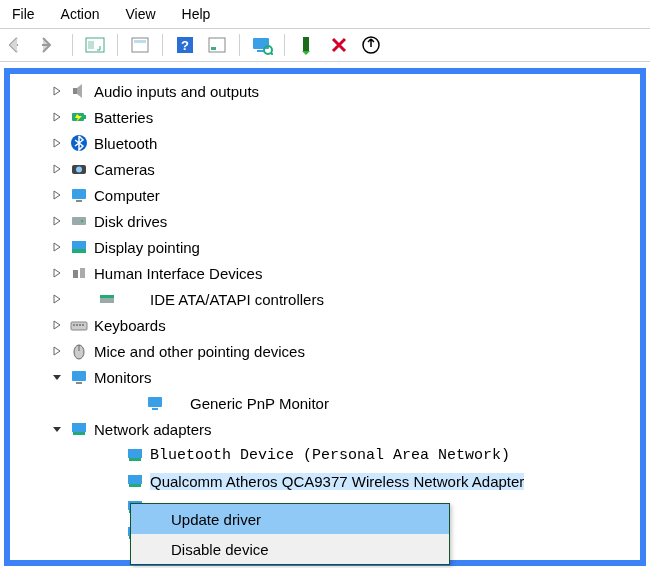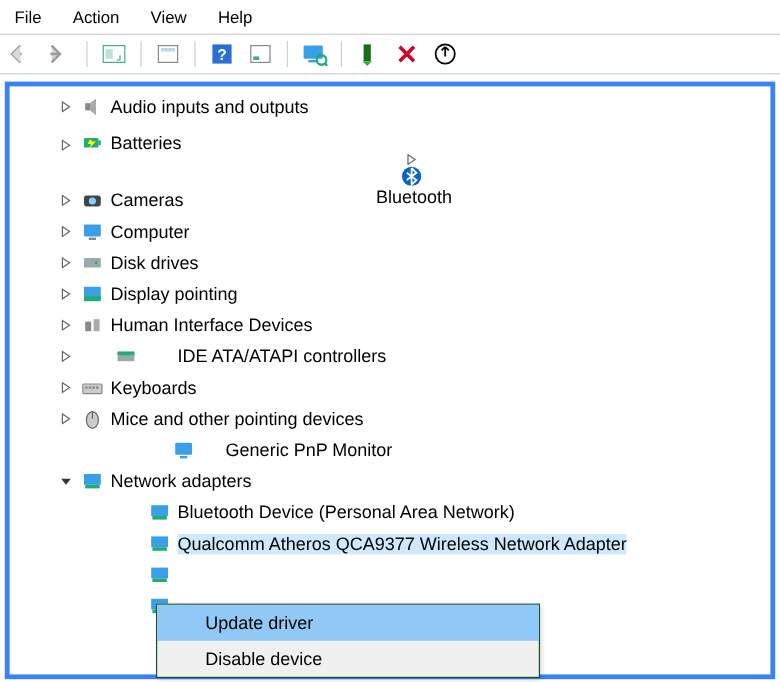--- a/index.html
+++ b/index.html
@@ -2,21 +2,21 @@
 <html><head>
 <meta charset="utf-8">
 <style>
   * { box-sizing: border-box; }
   body { margin: 0; font-family: "Segoe UI", Tahoma, sans-serif; font-size: 13px; color: #000; background: #fff; width: 650px; height: 568px; overflow: hidden; }
   .menubar { display: flex; padding: 4px 8px; gap: 18px; font-size: 14px; }
   .menubar span { padding: 2px 4px; }
   .toolbar { display: flex; align-items: center; border-top: 1px solid #d0d0d0; border-bottom: 1px solid #d0d0d0; padding: 3px 6px; gap: 8px; height: 34px; }
   .tbtn { width: 24px; height: 24px; display: flex; align-items: center; justify-content: center; }
   .sep { width: 1px; height: 22px; background: #d0d0d0; margin: 0 2px; }
-  .tree-area { border: 4px solid #3b82f6; margin: 6px 4px; height: calc(568px - 70px); overflow: hidden; background: #fff; padding-top: 4px; }
+  .tree-area { border: 6px solid #3b82f6; margin: 6px 4px; height: calc(568px - 70px); overflow: hidden; background: #fff; padding-top: 4px; }
   .node { display: flex; align-items: center; height: 26px; font-size: 15px; }
   .toggle { width: 14px; height: 14px; display: inline-flex; align-items: center; justify-content: center; color: #555; margin: 0 4px 0 0; }
   .toggle svg { display: block; }
   .ico { width: 18px; height: 18px; margin: 0 6px 0 2px; display: inline-flex; align-items: center; justify-content: center; }
   .label { white-space: nowrap; }
   .selected .label { background: #cde8ff; }
   .ctxmenu { position: absolute; background: #f0f0f0; border: 1px solid #14532d; box-shadow: 2px 2px 4px rgba(0,0,0,.2); font-size: 15px; min-width: 320px; z-index: 10; }
   .ctxitem { height: 30px; display: flex; align-items: center; padding: 0 10px 0 40px; }
   .ctxitem.hover { background: #90c8f6; }
 </style>
@@ -108,36 +108,36 @@
         </svg>
       </span>
       <span class="ico">
         <svg width="18" height="18" viewBox="0 0 18 18">
           <rect x="3" y="6" width="4" height="6" fill="#888"></rect>
           <path d="M7 6 L12 2 L12 16 L7 12 Z" fill="#aaa"></path>
         </svg>
       </span>
       <span class="label">Audio inputs and outputs</span>
     </div>
-    <div class="node" style="padding-left: 40px; align-items: flex-end;">
+    <div class="node" style="padding-left: 40px;">
       <span class="toggle">
         <svg width="10" height="10">
           <path d="M2 1 L8 5 L2 9 Z" fill="none" stroke="#666"></path>
         </svg>
       </span>
       <span class="ico">
         <svg width="18" height="18" viewBox="0 0 18 18">
           <rect x="2" y="5" width="12" height="8" rx="1" fill="#2a7"></rect>
           <rect x="14" y="7" width="2" height="4" fill="#2a7"></rect>
           <path d="M7 6 L5 10 L8 10 L6 14 L12 8 L9 8 Z" fill="#ff0"></path>
         </svg>
       </span>
       <span class="label">Batteries</span>
     </div>
-    <div class="node" style="padding-left: 40px; flex-direction: column;">
+    <div class="node" style="padding-left: 40px;">
       <span class="toggle">
         <svg width="10" height="10">
           <path d="M2 1 L8 5 L2 9 Z" fill="none" stroke="#666"></path>
         </svg>
       </span>
       <span class="ico">
         <svg width="18" height="18" viewBox="0 0 18 18">
           <circle cx="9" cy="9" r="8" fill="#0a63c9"></circle>
           <path d="M9 2 L9 16 L13 12 L5 6 M9 2 L13 6 L5 12" fill="none" stroke="#fff" stroke-width="1.5"></path>
         </svg>
@@ -252,20 +252,34 @@
         </svg>
       </span>
       <span class="ico">
         <svg width="18" height="18" viewBox="0 0 18 18">
           <ellipse cx="9" cy="10" rx="5" ry="7" fill="#ccc" stroke="#666"></ellipse>
           <line x1="9" y1="3" x2="9" y2="9" stroke="#666"></line>
         </svg>
       </span>
       <span class="label">Mice and other pointing devices</span>
     </div>
+    <div class="node" style="padding-left: 40px;">
+      <span class="toggle">
+        <svg width="10" height="10">
+          <path d="M1 3 L9 3 L5 8 Z" fill="#333"></path>
+        </svg>
+      </span>
+      <span class="ico">
+        <svg width="18" height="18" viewBox="0 0 18 18">
+          <rect x="2" y="3" width="14" height="10" fill="#39a0e8" rx="1"></rect>
+          <rect x="6" y="14" width="6" height="2" fill="#888"></rect>
+        </svg>
+      </span>
+      <span class="label">Monitors</span>
+    </div>
     <div class="node" style="padding-left: 96px; gap: 20px;">
       <span class="toggle"></span>
       <span class="ico">
         <svg width="18" height="18" viewBox="0 0 18 18">
           <rect x="2" y="3" width="14" height="10" fill="#39a0e8" rx="1"></rect>
           <rect x="6" y="14" width="6" height="2" fill="#39a0e8"></rect>
         </svg>
       </span>
       <span class="label">Generic PnP Monitor</span>
     </div>
@@ -276,21 +290,21 @@
         </svg>
       </span>
       <span class="ico">
         <svg width="18" height="18" viewBox="0 0 18 18">
           <rect x="2" y="3" width="14" height="9" fill="#39a0e8"></rect>
           <rect x="3" y="12" width="12" height="3" fill="#2a7"></rect>
         </svg>
       </span>
       <span class="label">Network adapters</span>
     </div>
-    <div class="node" style="padding-left: 96px;">
+    <div class="node" style="padding-left: 96px; font-family: Liberation Mono, monospace;">
       <span class="toggle"></span>
       <span class="ico">
         <svg width="18" height="18" viewBox="0 0 18 18">
           <rect x="2" y="3" width="14" height="9" fill="#39a0e8"></rect>
           <rect x="3" y="12" width="12" height="3" fill="#2a7"></rect>
         </svg>
       </span>
       <span class="label">Bluetooth Device (Personal Area Network)</span>
     </div>
     <div class="node selected" style="padding-left: 96px;">

